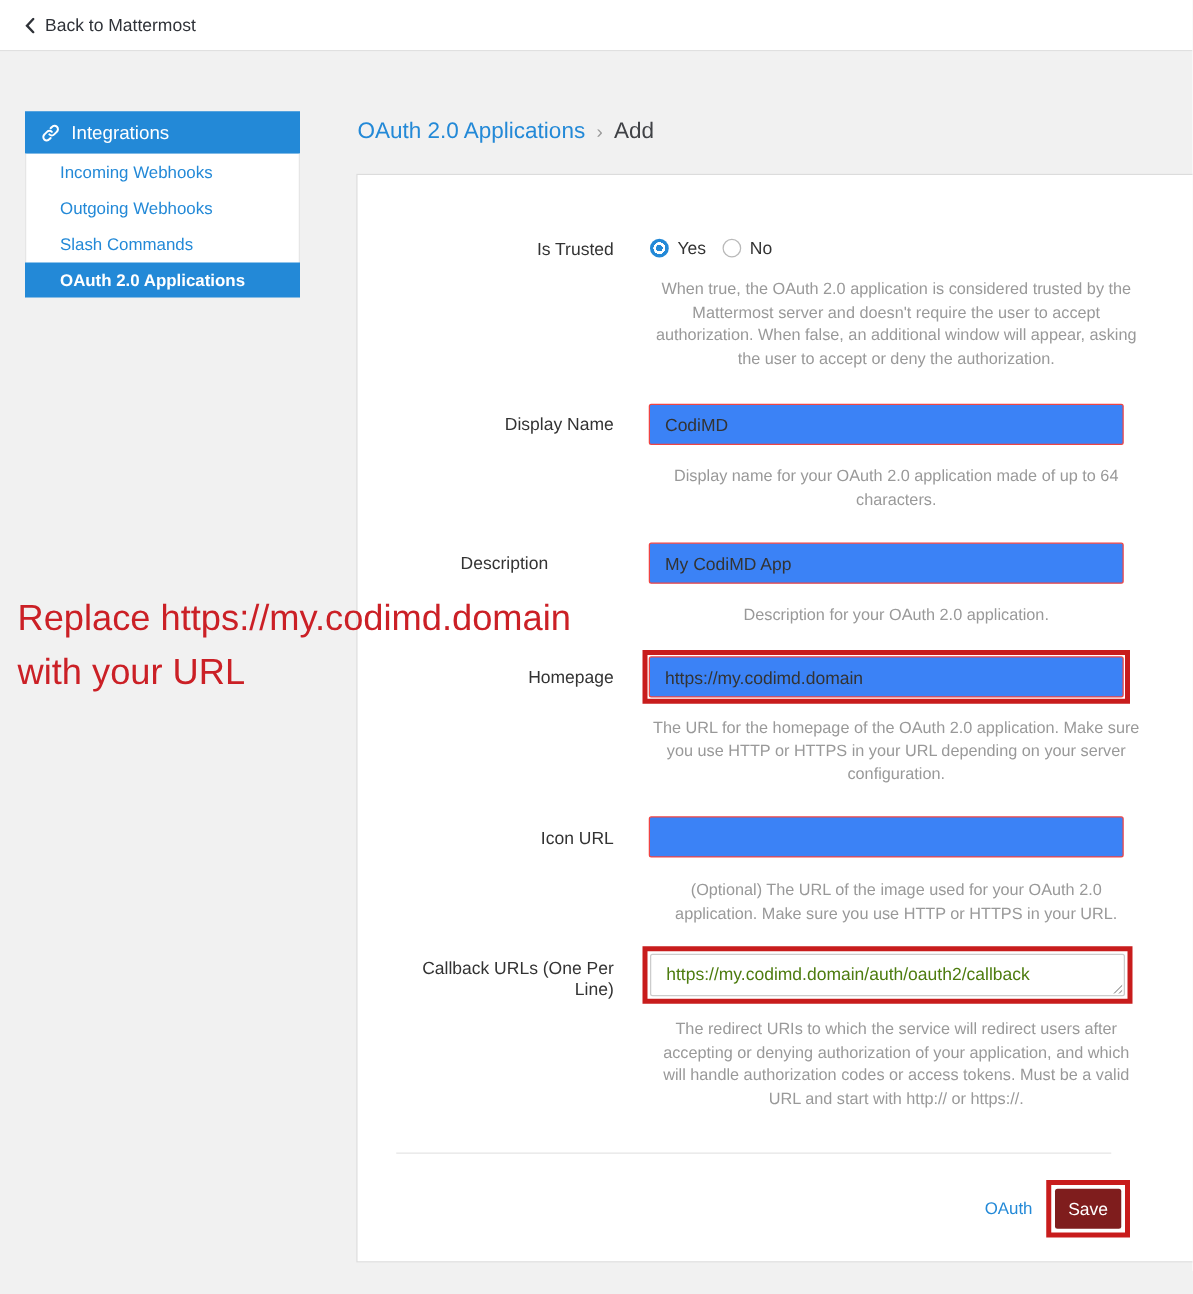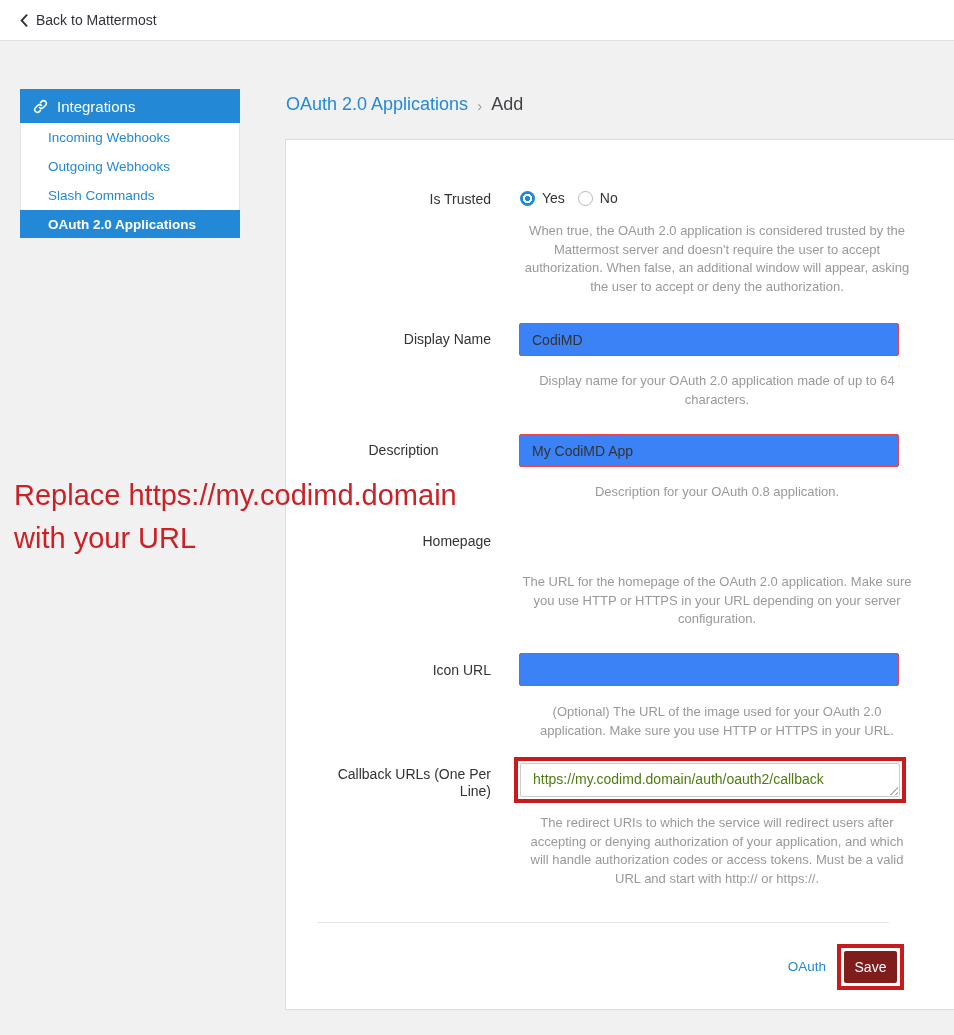--- a/index.html
+++ b/index.html
@@ -158,23 +158,26 @@
     </span>
   </div>
   <div class="help" style="top:82px;">When true, the OAuth 2.0 application is considered trusted by the Mattermost server and doesn't require the user to accept authorization. When false, an additional window will appear, asking the user to accept or deny the authorization.</div>
 
   <div class="flabel" style="top:191px;">Display Name</div>
   <input class="ctrl-input" style="top: 183px;" value="CodiMD">
   <div class="help" style="top:232px;">Display name for your OAuth 2.0 application made of up to 64 characters.</div>
 
   <div class="flabel" style="top:302px;text-align:center;">Description</div>
   <input class="ctrl-input" style="top: 294px;" value="My CodiMD App">
-  <div class="help" style="top:343px;">Description for your OAuth 0.8 application.</div>
+  <div class="help" style="top:343px;">Description for your OAuth 2.0 application.</div>
 
   <div class="flabel" style="top:393px;">Homepage</div>
+  <div class="red-wrap" style="left:228px;top:380px;">
+    <input class="ctrl-input" value="https://my.codimd.domain" style="">
+  </div>
   <div class="help" style="top:433px;">The URL for the homepage of the OAuth 2.0 application. Make sure you use HTTP or HTTPS in your URL depending on your server configuration.</div>
 
   <div class="flabel" style="top:522px;">Icon URL</div>
   <input class="ctrl-input" style="top: 513px;" value="">
   <div class="help" style="top:563px;">(Optional) The URL of the image used for your OAuth 2.0 application. Make sure you use HTTP or HTTPS in your URL.</div>
 
   <div class="flabel" style="top:626px;">Callback URLs (One Per Line)</div>
   <div class="red-wrap" style="left:228px;top:617px;padding:2px;">
     <div class="ta-wrap">
       <textarea class="ctrl-textarea" rows="1" style="">https://my.codimd.domain/auth/oauth2/callback</textarea>

